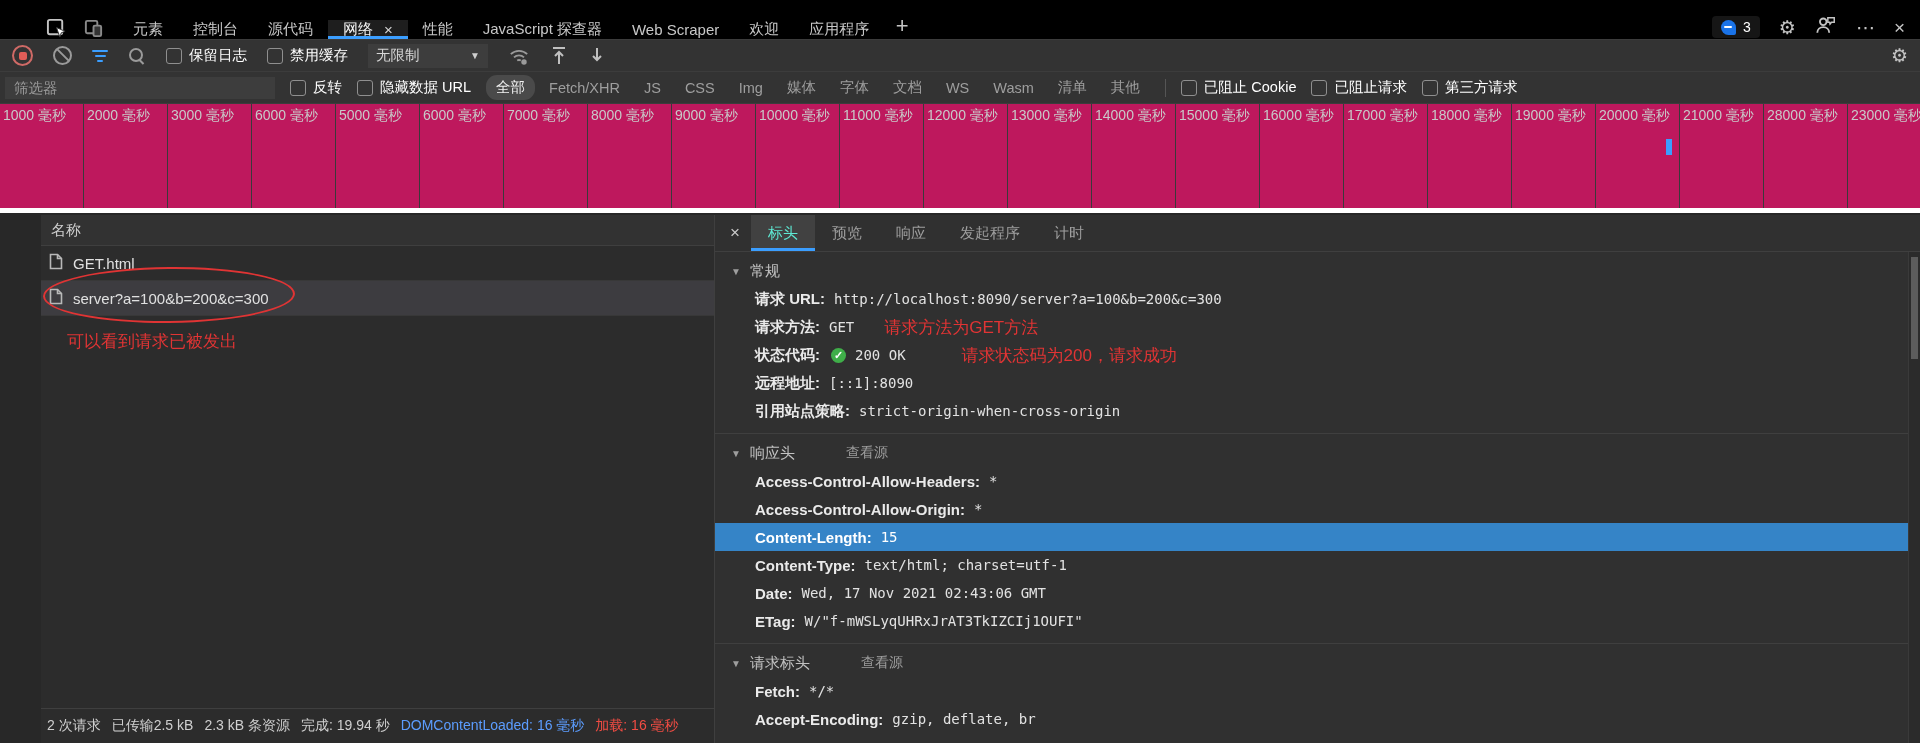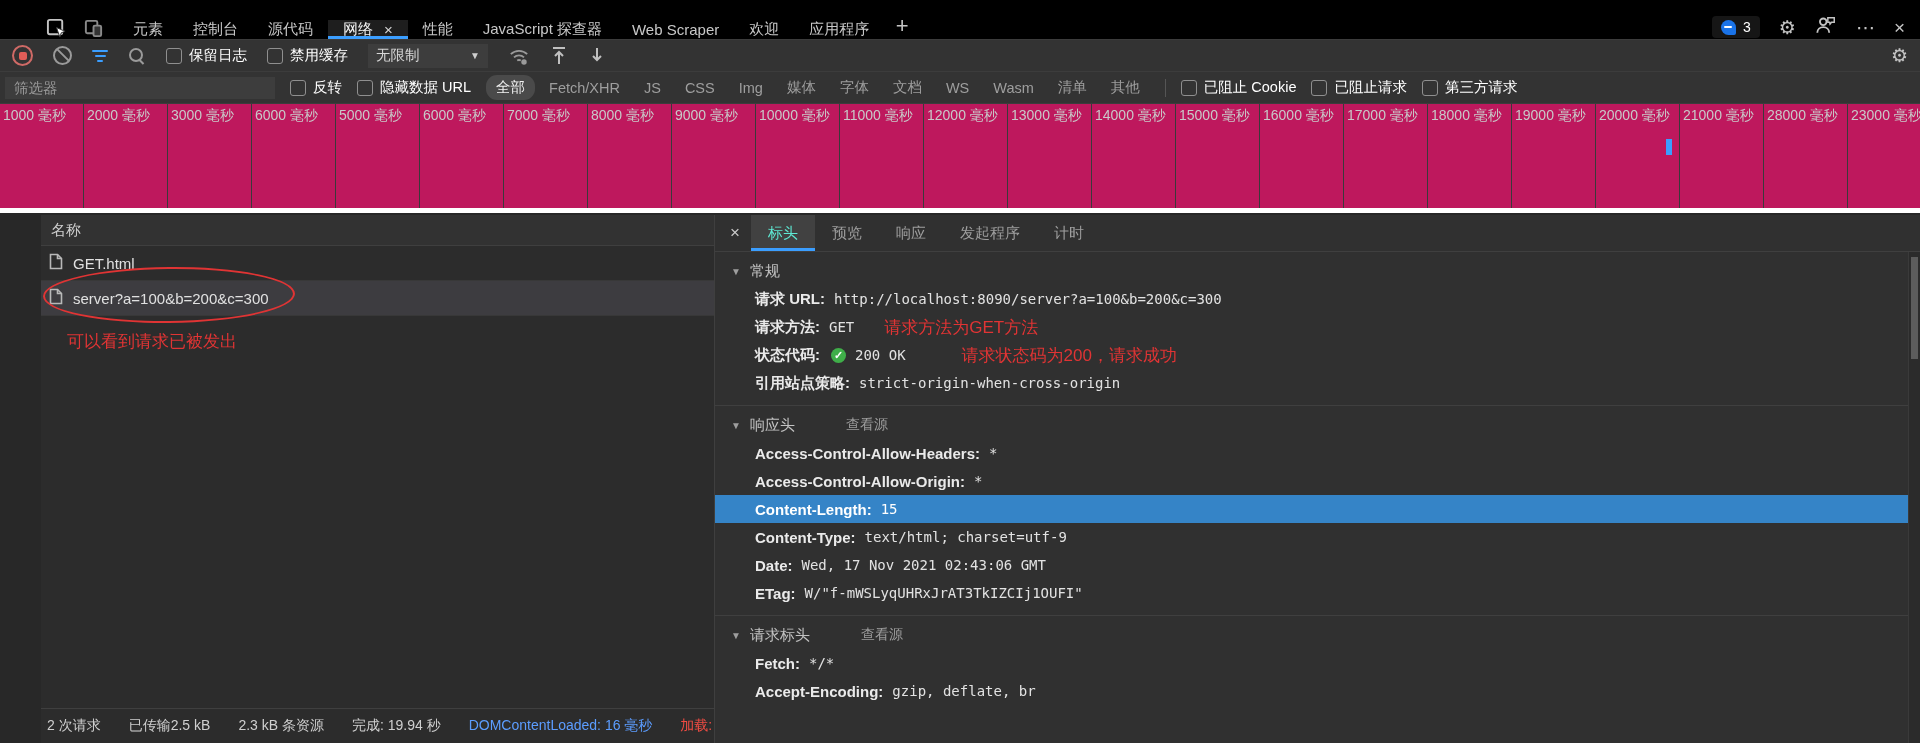--- a/index.html
+++ b/index.html
@@ -69,21 +69,21 @@
     border-right:1px solid #3f3f3f;box-sizing:border-box;overflow:hidden;}
   .list-header{height:30px;line-height:30px;padding-left:10px;font-size:15px;color:#cfcfcf;
     background:#323232;border-bottom:1px solid #3f3f3f;}
   .req-row{display:flex;align-items:center;gap:10px;height:34px;padding-left:8px;
     border-bottom:1px solid #383838;font-size:15px;color:#e0e0e0;}
   .req-row.selected{background:#3d3c40;}
   .annotation{margin:14px 0 0 26px;font-size:17px;color:var(--red);}
   .ellipse{position:absolute;left:2px;top:52px;width:252px;height:56px;border:2px solid var(--red);
     border-radius:50%;transform:rotate(-0.6deg);pointer-events:none;box-sizing:border-box;}
   .status-bar{position:absolute;left:0;right:0;bottom:0;height:34px;display:flex;align-items:center;
-    gap:28px;padding:0 6px;border-top:1px solid #3f3f3f;font-size:14px;color:#cfcfcf;
+    gap:11px;padding:0 6px;border-top:1px solid #3f3f3f;font-size:14px;color:#cfcfcf;
     background:#2c2c2c;white-space:nowrap;overflow:hidden;}
   .seg.blue{color:#5c9dff;}
   .seg.red{color:#f14c43;}
   
   .detail{position:relative;flex:1;background:#303030;overflow:hidden;}
   .detail-tabs{display:flex;align-items:stretch;height:37px;border-bottom:1px solid #3f3f3f;
     padding-left:4px;font-size:15px;color:#9e9e9e;box-sizing:border-box;}
   .dclose{display:flex;align-items:center;justify-content:center;width:32px;font-size:17px;color:#c9c9c9;}
   .dtab{display:flex;align-items:center;padding:0 17px;position:relative;white-space:nowrap;}
   .dtab.active{background:#414141;color:#5eead4;}
@@ -345,20 +345,24 @@
               <span class="v">GET</span>
               <span class="note">请求方法为GET方法</span>
             </div>
             <div class="kv">
               <span class="k">状态代码:</span>
               <span class="ok-ic">✓</span>
               <span class="v">200 OK</span>
               <span class="note wide">请求状态码为200，请求成功</span>
             </div>
             <div class="kv">
+              <span class="k">远程地址:</span>
+              <span class="v">[::1]:8090</span>
+            </div>
+            <div class="kv">
               <span class="k">引用站点策略:</span>
               <span class="v">strict-origin-when-cross-origin</span>
             </div>
           </div>
           <div class="section">
             <div class="sec-head">
               <span class="tri">▼</span>
               <span>响应头</span>
               <span class="view-src">查看源</span>
             </div>
@@ -369,21 +373,21 @@
             <div class="kv">
               <span class="k">Access-Control-Allow-Origin:</span>
               <span class="v">*</span>
             </div>
             <div class="kv highlight">
               <span class="k">Content-Length:</span>
               <span class="v">15</span>
             </div>
             <div class="kv">
               <span class="k">Content-Type:</span>
-              <span class="v">text/html; charset=utf-9</span>
+              <span class="v">text/html; charset=utf-1</span>
             </div>
             <div class="kv">
               <span class="k">Date:</span>
               <span class="v">Wed, 17 Nov 2021 02:43:06 GMT</span>
             </div>
             <div class="kv">
               <span class="k">ETag:</span>
               <span class="v">W/"f-mWSLyqUHRxJrAT3TkIZCIj1OUFI"</span>
             </div>
           </div>

